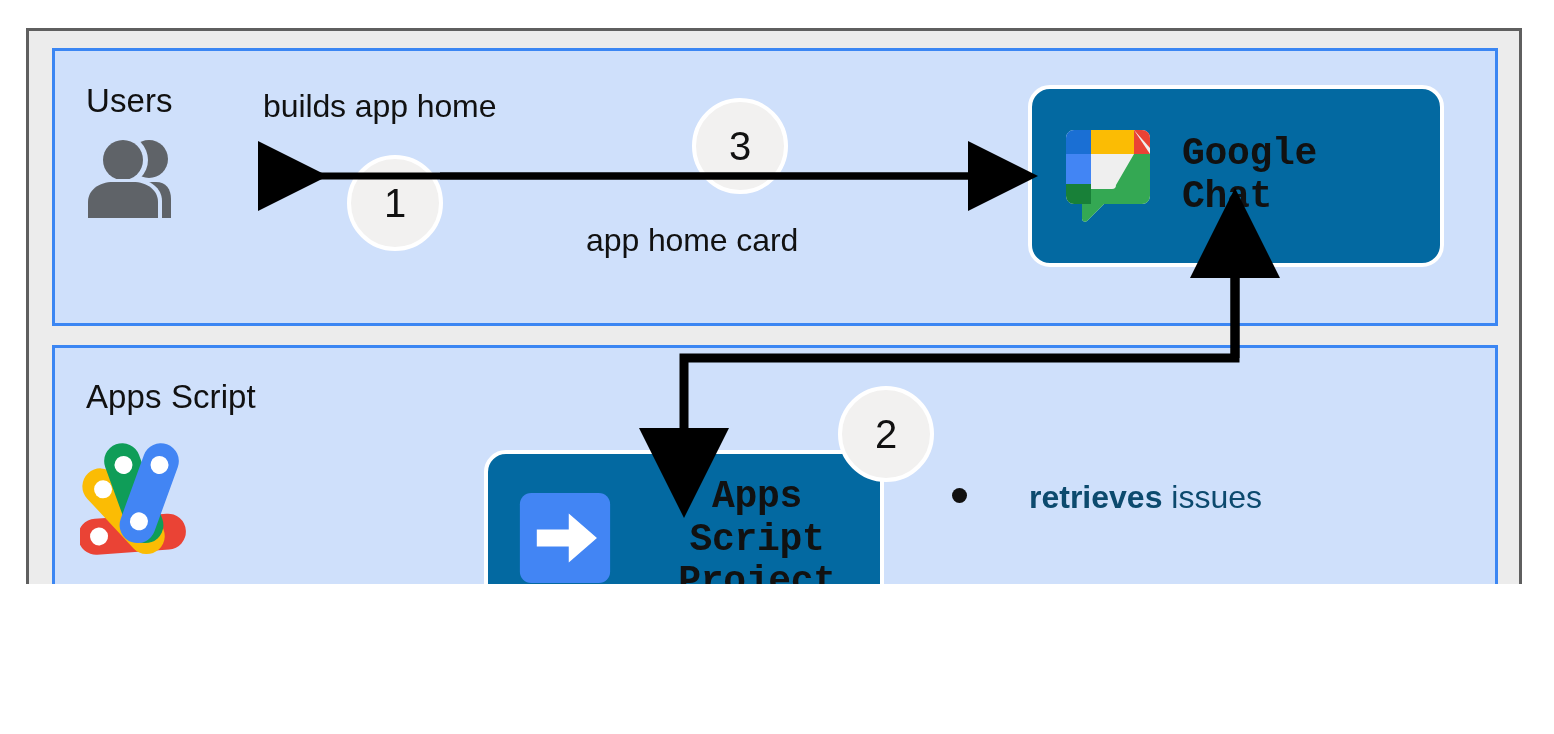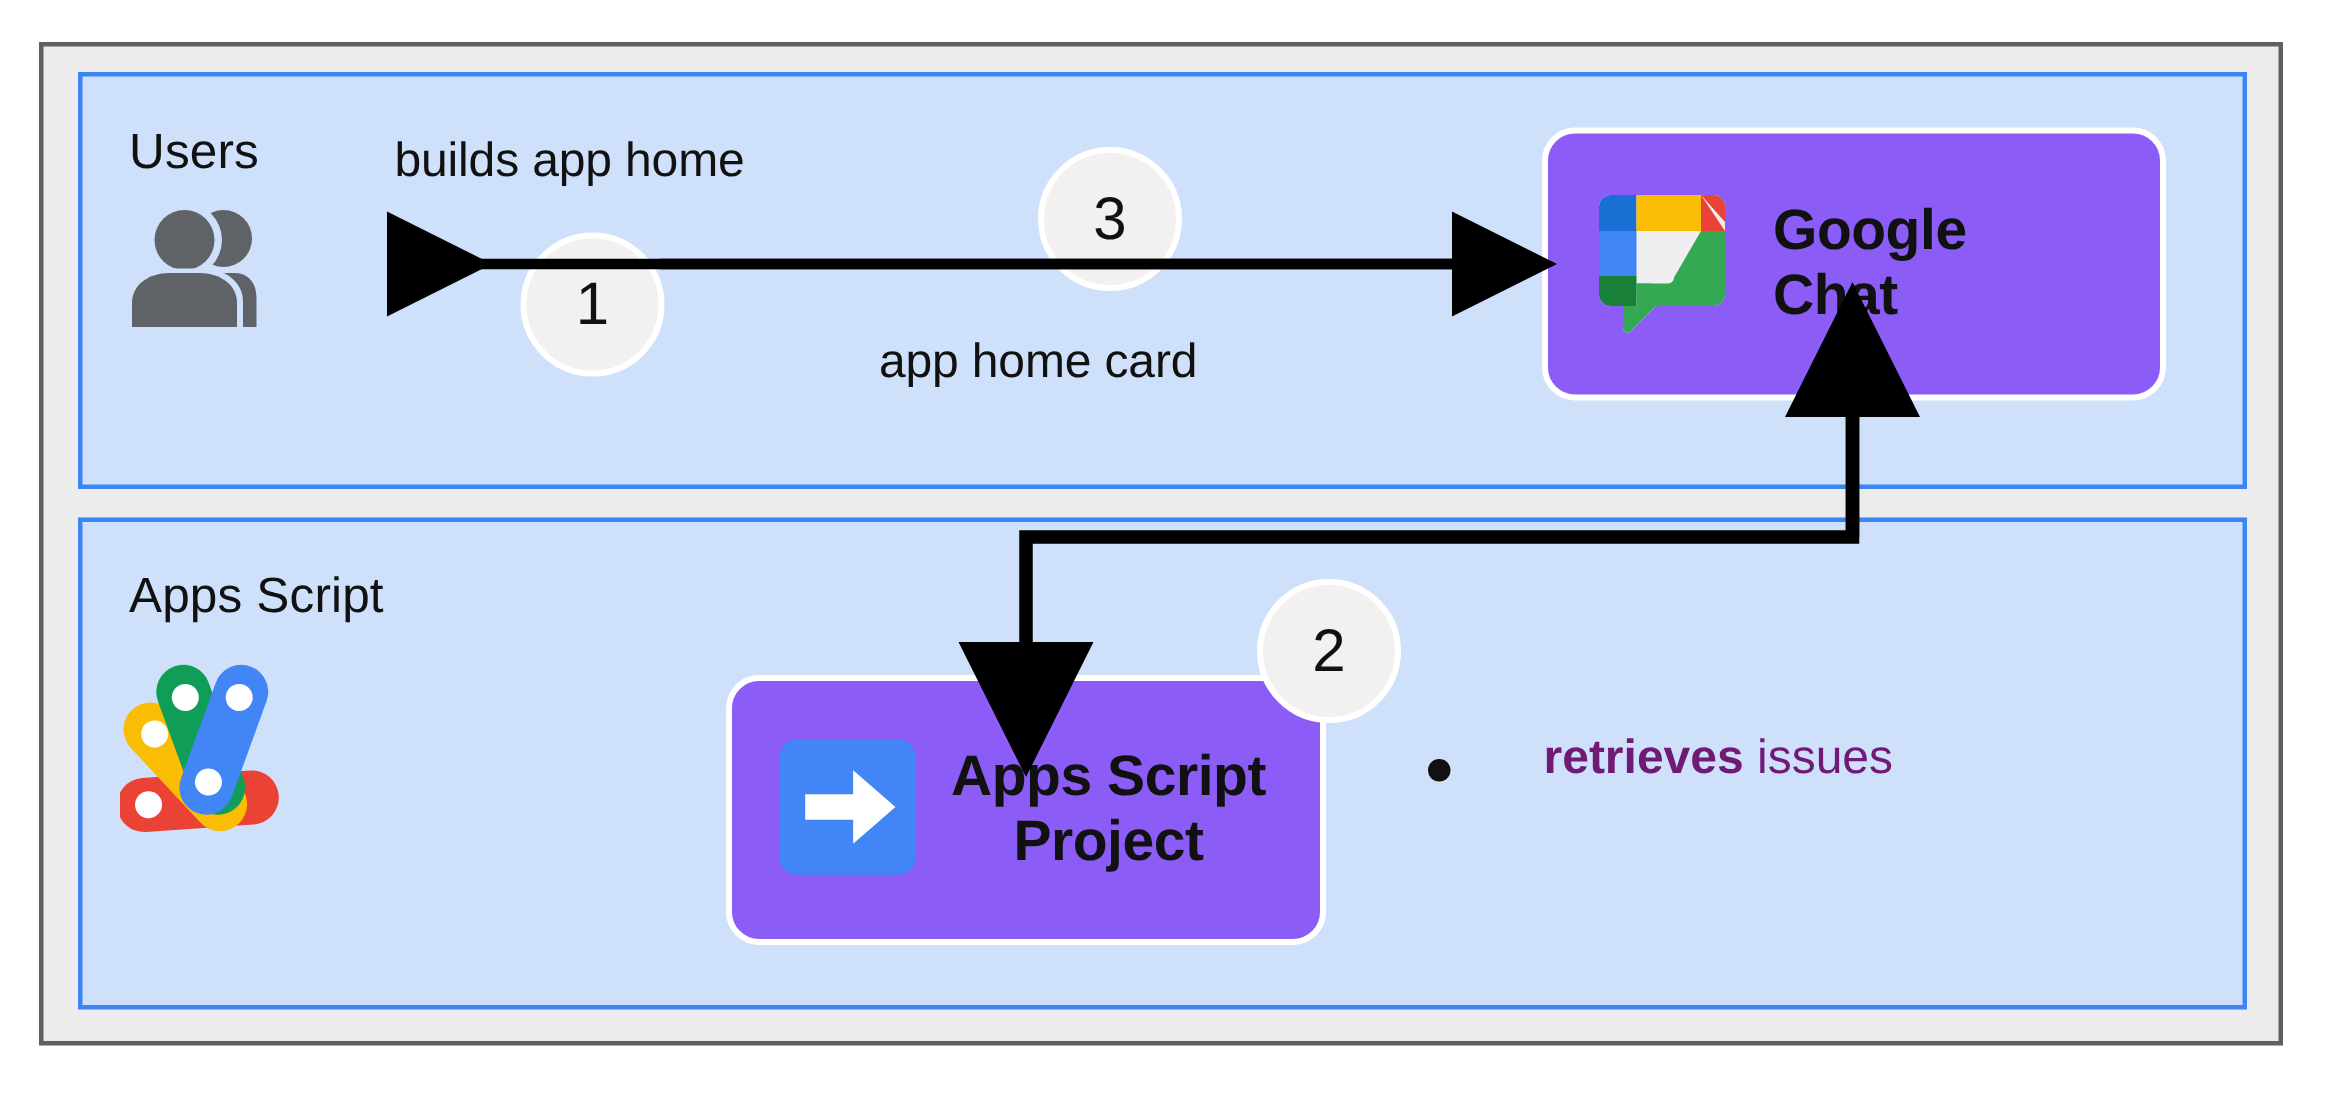--- a/index.html
+++ b/index.html
@@ -5,21 +5,21 @@
 <style>
   html, body {
     margin: 0;
     padding: 0;
     background: #ffffff;
     font-family: "Liberation Sans", sans-serif;
   }
   #stage {
     position: relative;
     width: 1554px;
-    height: 734px;
+    height: 584px;
     background: #ffffff;
     overflow: hidden;
   }
 
   
   .outer-frame {
     position: absolute;
     left: 26px;
     top: 28px;
     width: 1496px;
@@ -55,27 +55,28 @@
     position: absolute;
     left: 78px;
     top: 138px;
     width: 106px;
     height: 80px;
   }
 
   
   .node-card {
     position: absolute;
-    background: #8b5cf6;
+    background: #0369a1;
     border-radius: 22px;
     border: 4px solid #ffffff;
     box-sizing: border-box;
     display: flex;
     align-items: center;
     justify-content: flex-start;
+    font-family: Liberation Mono, monospace;
   }
   .card-chat {
     left: 1028px;
     top: 85px;
     width: 416px;
     height: 182px;
     padding-left: 26px;
   }
   .card-project {
     left: 484px;
@@ -129,24 +130,24 @@
 
   
   .bullets {
     position: absolute;
     left: 952px;
     top: 472px;
     width: 470px;
   }
   .bullet-row {
     display: flex;
-    align-items: flex-end;
+    align-items: center;
     height: 51px;
     font-size: 32px;
-    color: #701a75;
+    color: #0c4a6e;
     white-space: nowrap;
   }
   .bullet-dot {
     display: inline-block;
     width: 15px;
     height: 15px;
     border-radius: 50%;
     background: #111111;
     margin-right: 62px;
     flex: none;

